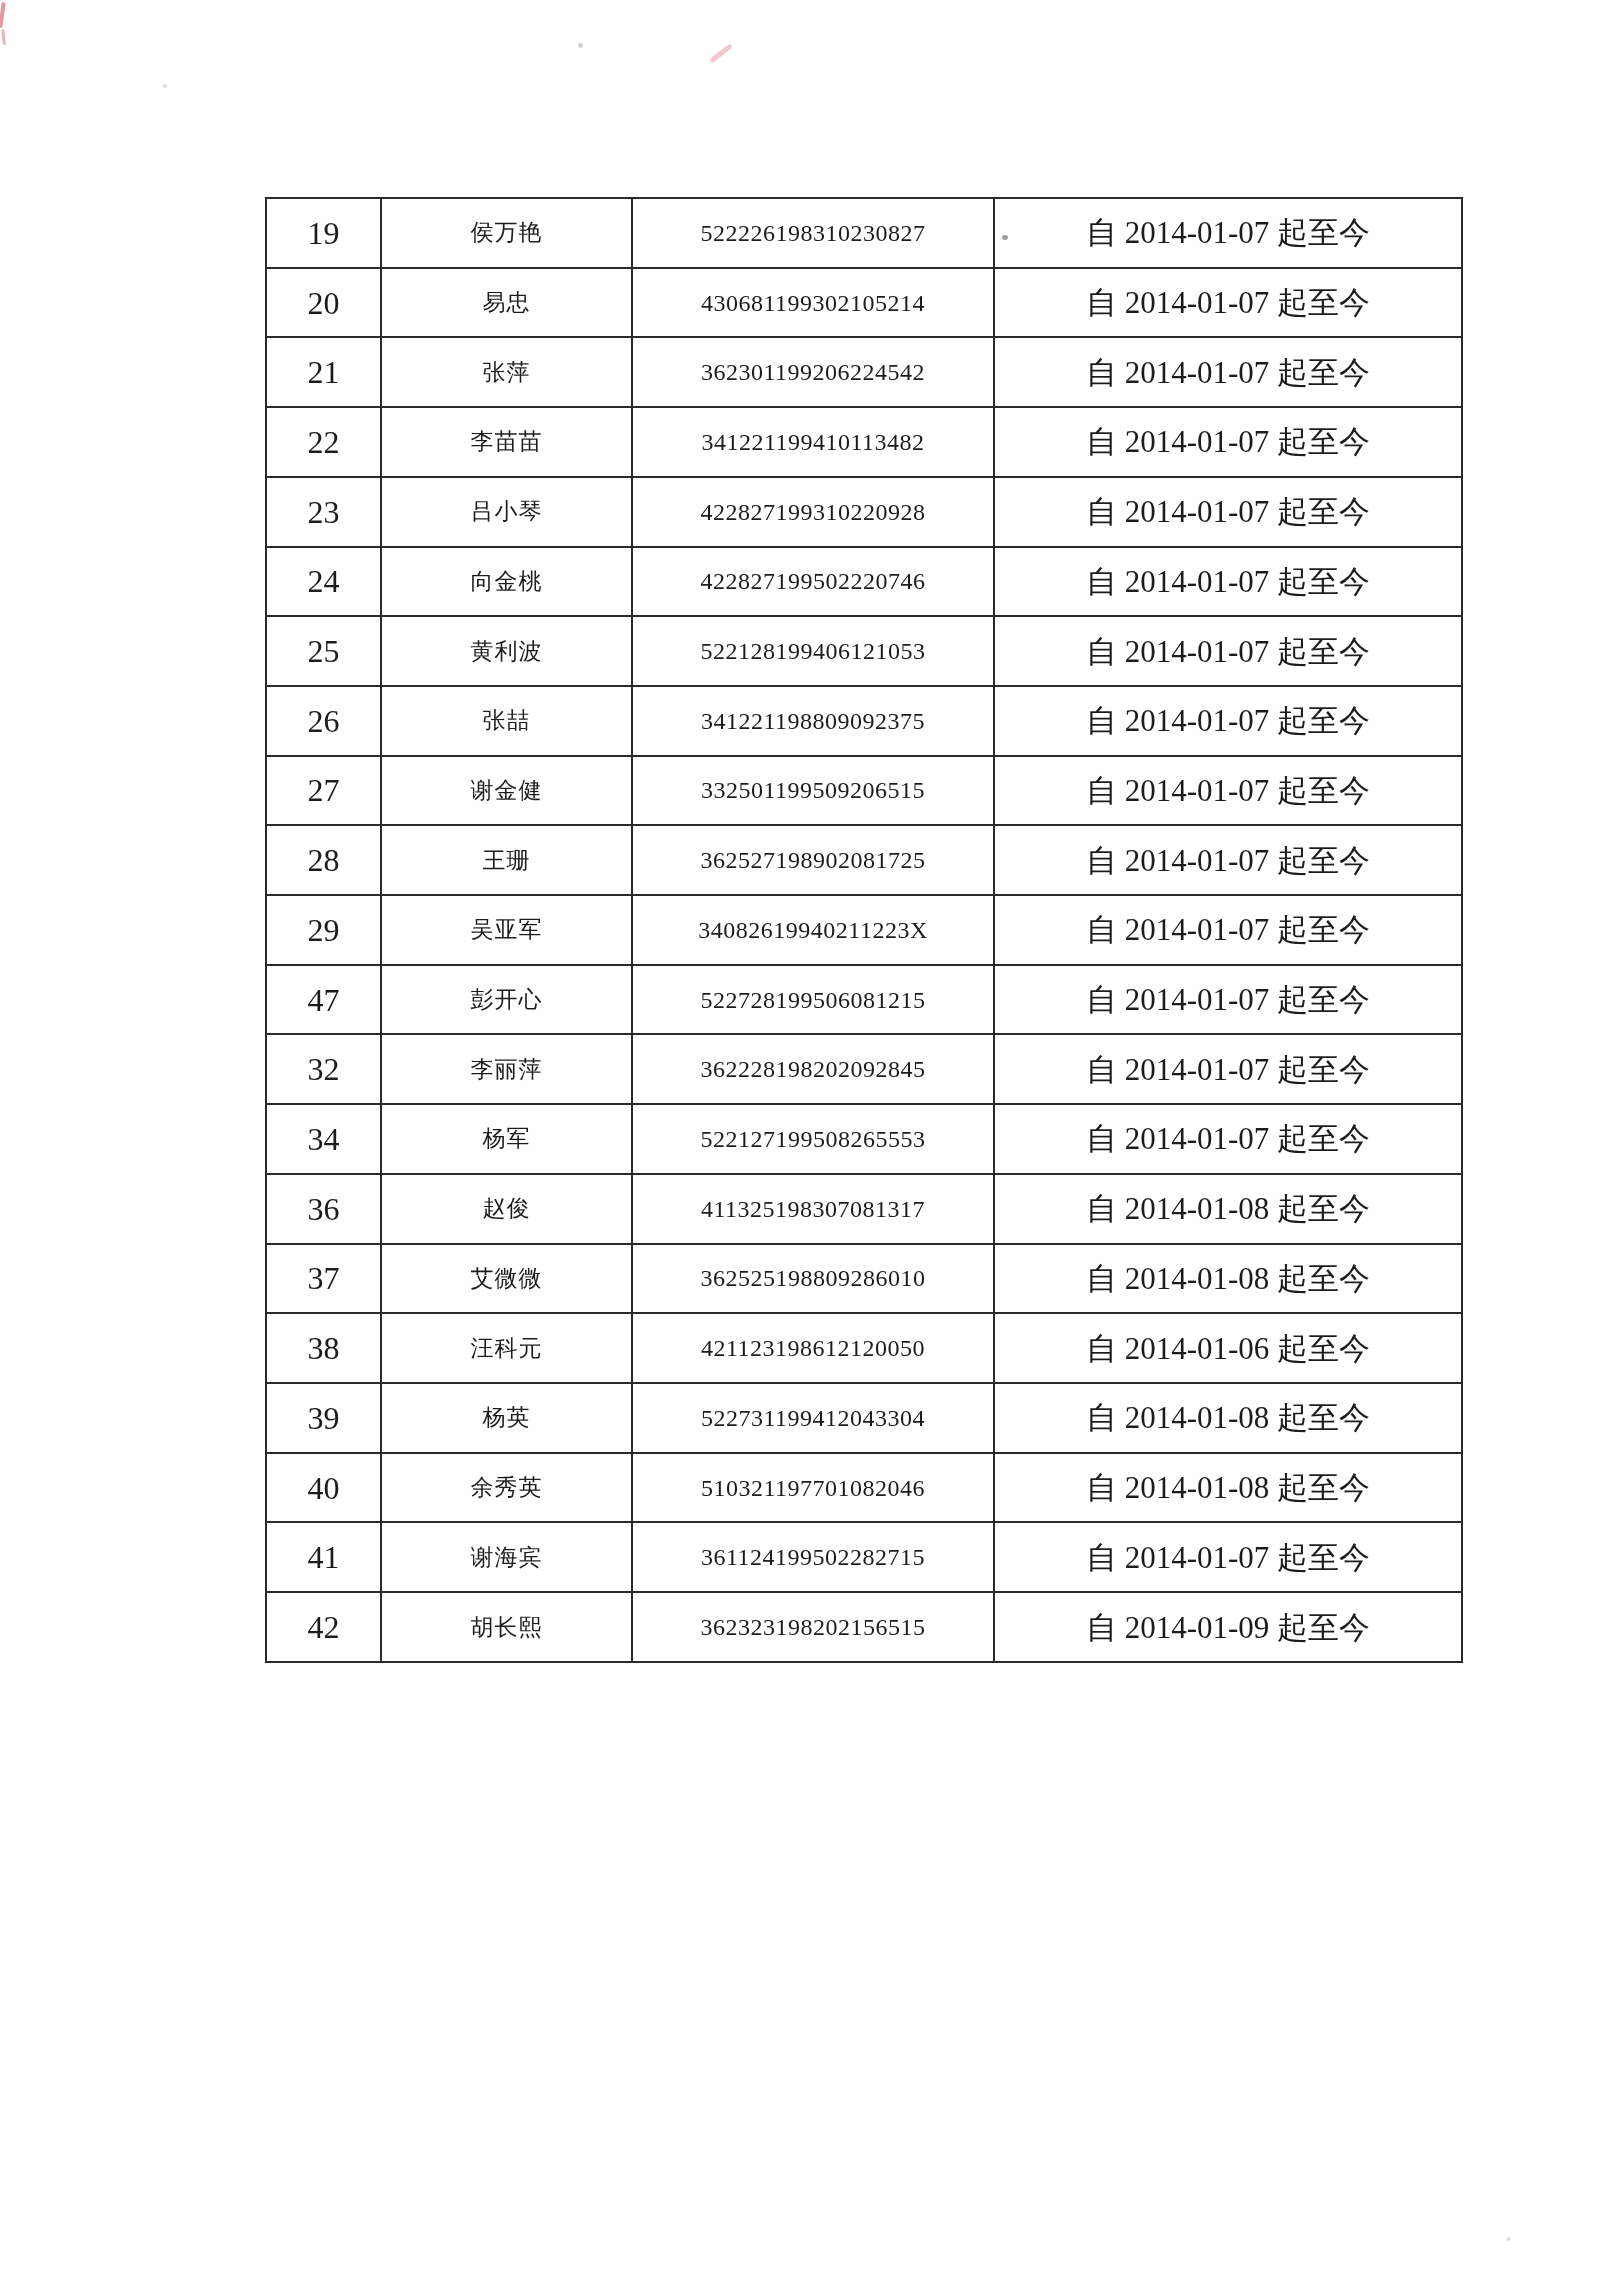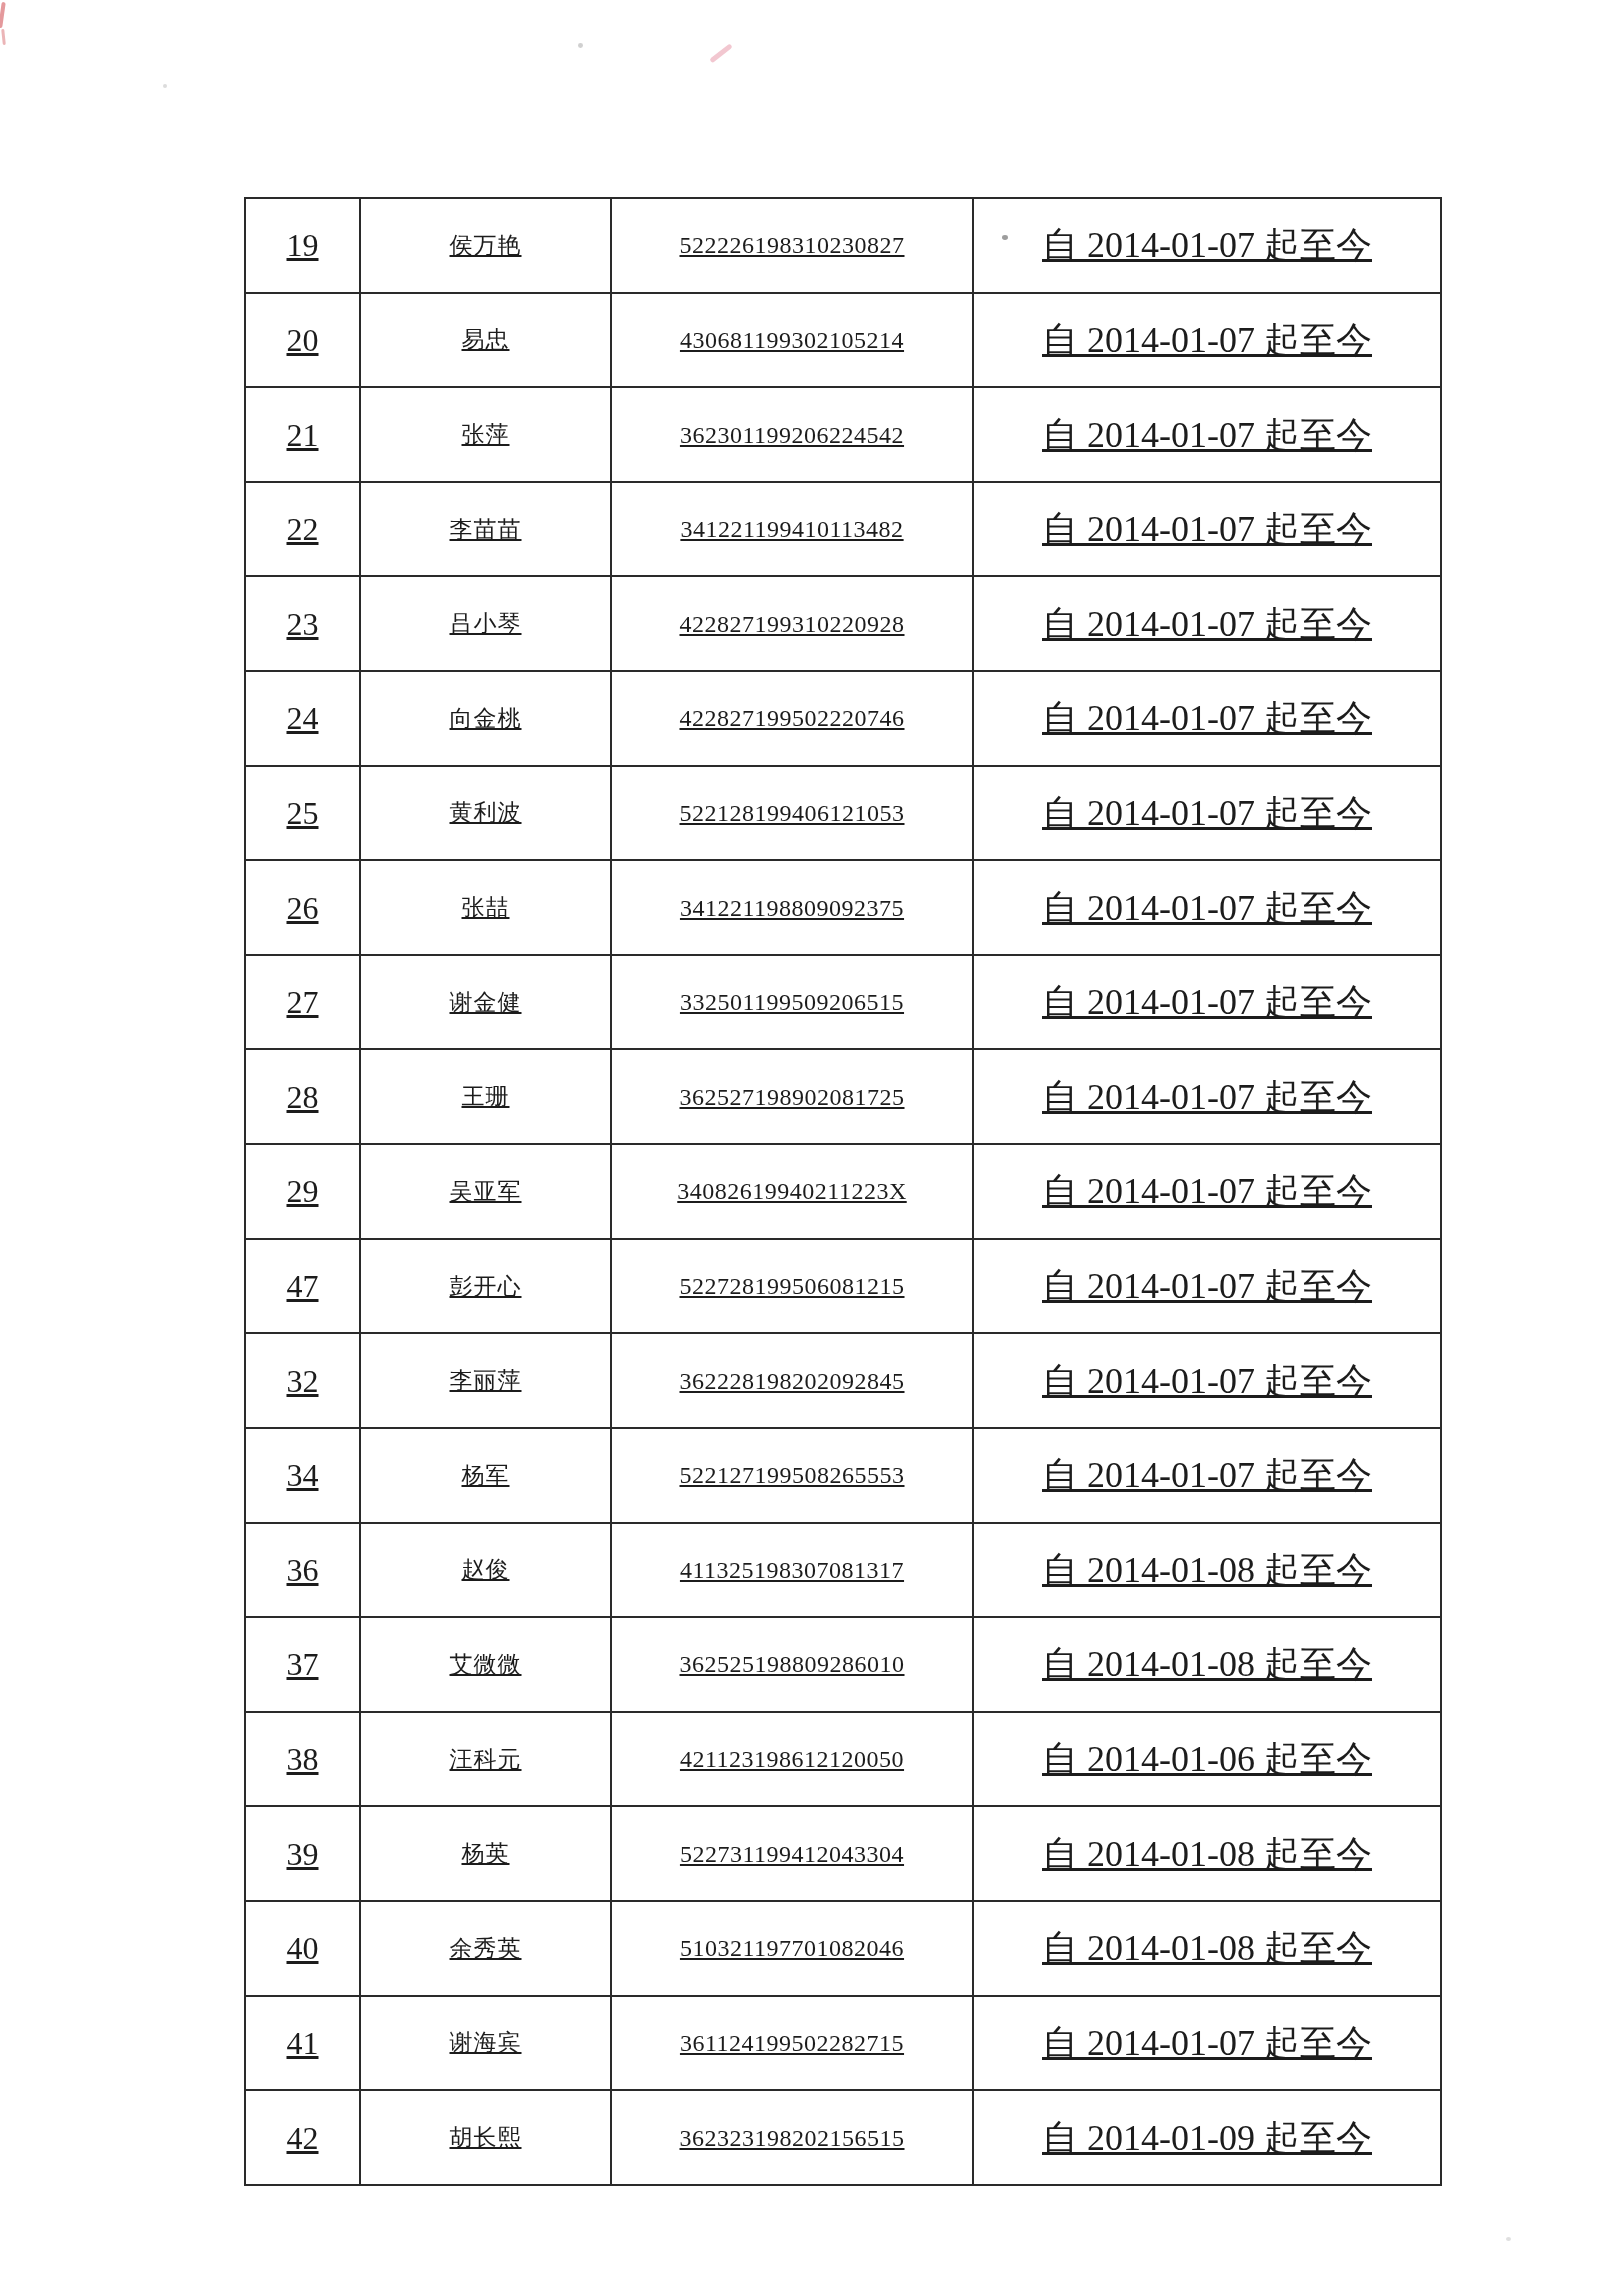--- a/index.html
+++ b/index.html
@@ -8,41 +8,40 @@
     background: #ffffff;
     font-family: "Liberation Serif", "DejaVu Serif", serif;
     color: #1c1c1c;
     position: relative;
     overflow: hidden;
   }
   .page { position: absolute; inset: 0; background: #ffffff; }
 
   table.roster {
     position: absolute;
-    left: 244px; top: 197px;
-    width: 1195px; height: 1989px;
+    left: 265px; top: 197px;
+    width: 1195px; height: 1466px;
     border-collapse: collapse;
     table-layout: fixed;
     border: 2.9px solid #242424;
-    text-decoration: underline;
   }
   .roster td {
     border: 2px solid #2a2a2a;
     text-align: center;
     vertical-align: middle;
     padding: 0;
     font-size: 32px;
     line-height: 1;
     white-space: nowrap;
     overflow: hidden;
   }
   .roster td.num    { font-size: 32px; }
   .roster td.name   { font-size: 23px; letter-spacing: 1px; }
   .roster td.id     { font-size: 24px; letter-spacing: 0.5px; }
-  .roster td.period { font-size: 36px; margin-top: 20px; }
+  .roster td.period { font-size: 31px; margin-top: 20px; }
 
   
   .artifact { position: absolute; pointer-events: none; }
   .red-stroke-1 { left: 0px; top: 2px; width: 3.9px; height: 25.5px; background: rgba(205,70,75,0.55); transform: rotate(8deg); border-radius: 2px; }
   .red-stroke-2 { left: 2px; top: 29px; width: 2.9px; height: 15.7px; background: rgba(205,70,75,0.4); transform: rotate(-6deg); border-radius: 2px; }
   .pink-slash   { left: 708px; top: 51px; width: 25.5px; height: 4.9px; background: rgba(226,130,150,0.45); transform: rotate(-38deg); border-radius: 2.9px; }
   .gray-dot-1   { left: 578px; top: 43px; width: 4.9px; height: 4.9px; background: rgba(120,120,120,0.35); border-radius: 50%; }
   .gray-dot-2   { left: 163px; top: 84px; width: 3.9px; height: 3.9px; background: rgba(140,140,140,0.3); border-radius: 50%; }
   .ink-dot-row19{ left: 1002px; top: 235px; width: 5.9px; height: 4.9px; background: rgba(60,60,60,0.5); border-radius: 50%; }
   .gray-dot-3   { left: 1506px; top: 2237px; width: 4.9px; height: 3.9px; background: rgba(150,150,150,0.3); border-radius: 50%; }

